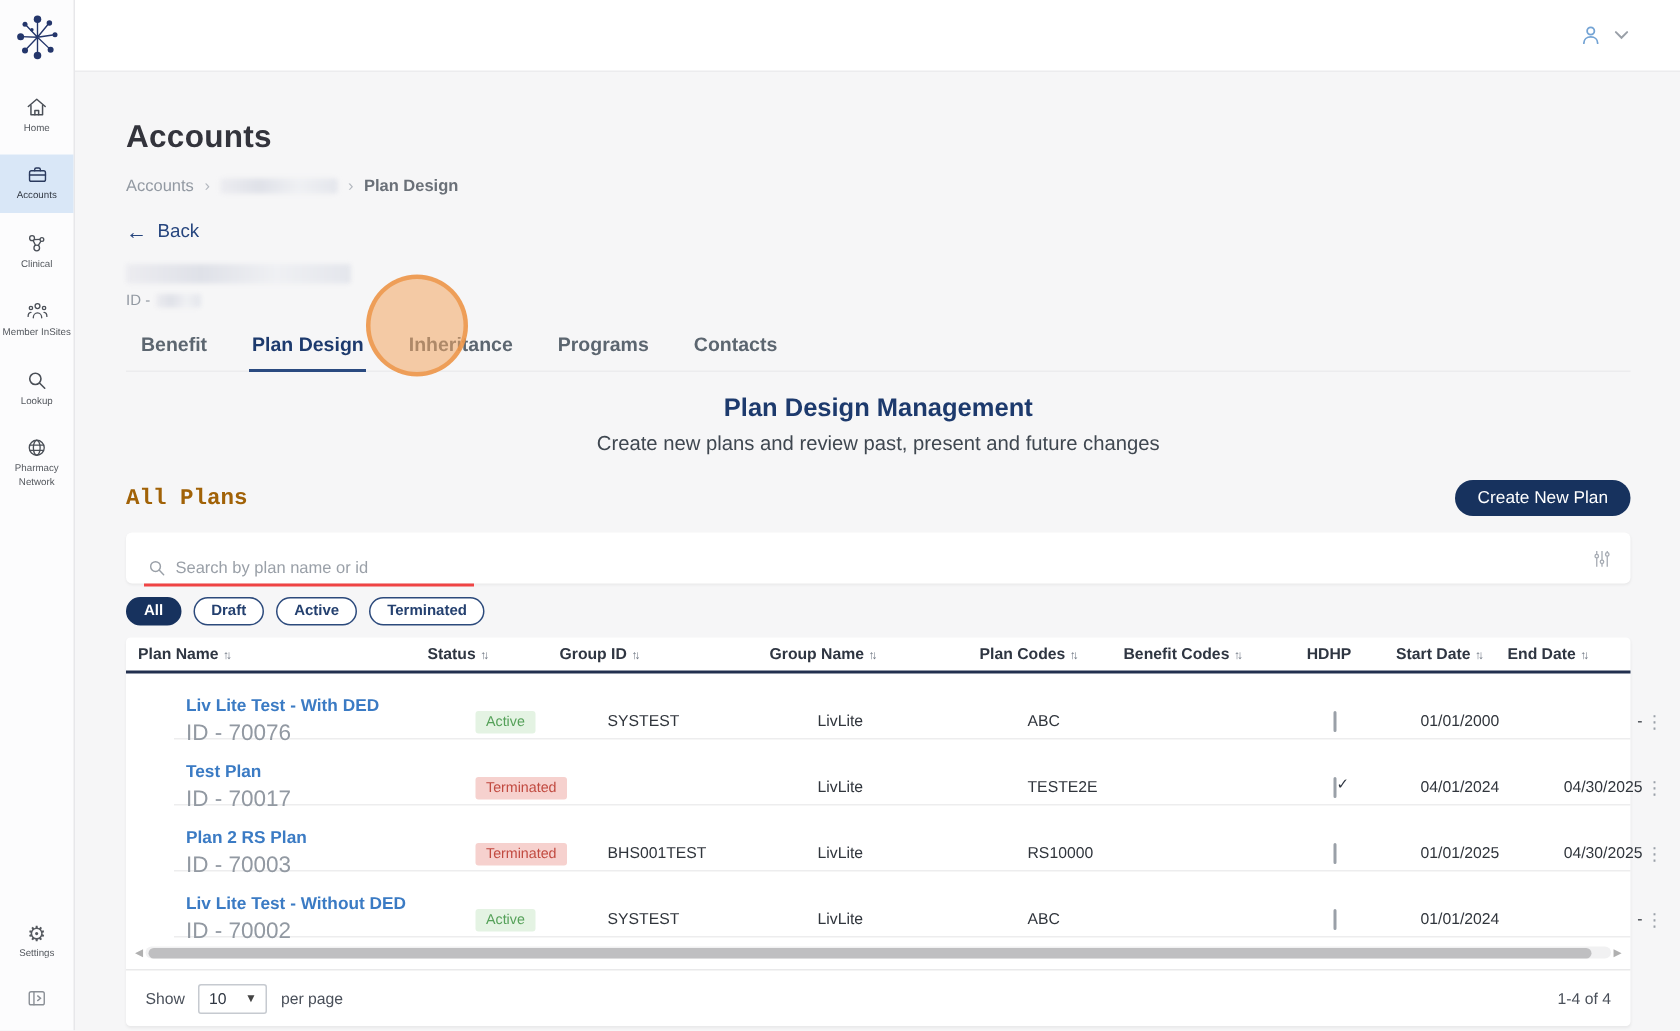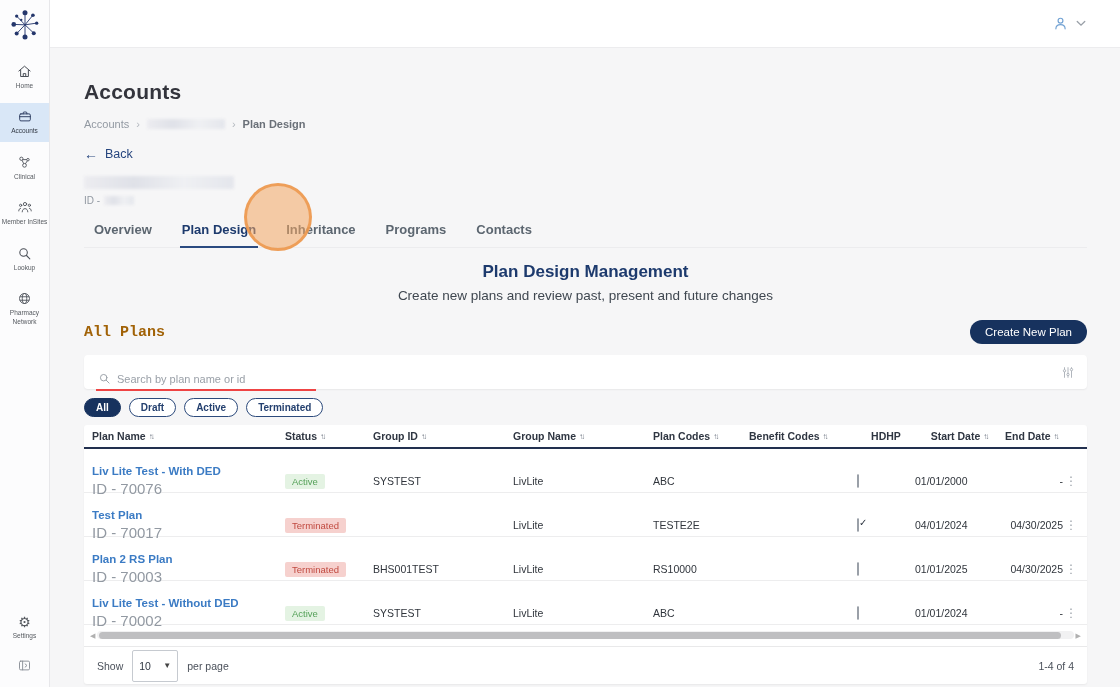--- a/index.html
+++ b/index.html
@@ -54,41 +54,41 @@
   .chip { font-size:10px; font-weight:600; padding:3px 11px; border-radius:10px; border:1px solid #2c4a7c; color:#24406f; background:#fff; cursor:pointer; }
   .chip.selected { background:#17325e; border-color:#17325e; color:#fff; }
 
   
   .table-card { margin-top:8px; background:#fff; border-radius:3px; box-shadow:0 1px 2px rgba(0,0,0,0.06); --cols:193px 88px 140px 140px 96px 108px 58px 90px 58px 16px; }
   .thead { display:grid; grid-template-columns:var(--cols); align-items:center; height:24px; padding:0 8px; border-bottom:2px solid #22304f; font-size:10.5px; font-weight:bold; color:#2f3642; }
   .th { display:flex; align-items:center; gap:3px; }
   .th.center { justify-content:center; }
   .th.right { justify-content:flex-start; }
   .sort { font-size:8px; color:#6e7682; letter-spacing:-2px; padding-right:2px; cursor:pointer; }
-  .trow { display:grid; grid-template-columns:var(--cols); align-items:center; height:44px; padding:16px 8px; border-bottom:1px solid #ededee; font-size:10.5px; color:#30353c; }
+  .trow { display:grid; grid-template-columns:var(--cols); align-items:center; height:44px; padding:16px 8px; border-bottom:1px solid #ededee; font-size:10.5px; color:#30353c;margin-left:32px; }
   .plan-cell { display:flex; flex-direction:column; gap:3px; }
   .plan-link { color:#3b7bc4; font-size:11.5px; font-weight:600; cursor:pointer; width:fit-content; }
   .plan-id { color:#9299a2; font-size:15px; }
   .badge { display:inline-block; width:fit-content; font-size:9.5px; padding:2px 7px; border-radius:2px; }
   .badge-active { background:#e4f3e3; color:#55a159; }
   .badge-terminated { background:#f6d1ce; color:#c14a40; }
   .cell-center { text-align:left; }
   .cell-right { text-align:right; }
   .checkbox { width:11px; height:11px; border:1px solid #9aa0a8; border-radius:2px; background:#fff; margin:0 auto; position:relative; cursor:pointer; }
   .checkbox.checked::after { content:"\2713"; position:absolute; top:-2px; left:1px; font-size:10px; color:#2f3642; }
   .kebab { color:#9aa0a8; font-size:12px; text-align:center; cursor:pointer; line-height:1; }
 
   .hscroll { display:flex; align-items:center; gap:2px; margin:5px 6px 0; height:10px; }
   .hs-arrow { color:#b0b0b0; font-size:7px; line-height:1; }
   .hs-track { flex:1; height:8px; background:#f1f1f2; border-radius:4px; position:relative; }
   .hs-thumb { position:absolute; left:2px; top:0.5px; height:7px; width:98.5%; background:#bfbfc1; border-radius:4px; cursor:pointer; }
 
   .pager { margin-top:6px; border-top:1px solid #e9e9ea; height:38px; display:flex; align-items:center; justify-content:space-between; padding:0 13px; font-size:10.5px; color:#4a505a; }
   .pager-left { display:flex; align-items:center; gap:9px;justify-content:center; }
-  .pager-select { border:1px solid #c6cad0; border-radius:2px; height:32px; width:46px; display:flex; align-items:center; justify-content:space-between; padding:0 6px; color:#2f3642; cursor:pointer; background:#fff; }
+  .pager-select { border:1px solid #c6cad0; border-radius:2px; height:20px; width:46px; display:flex; align-items:center; justify-content:space-between; padding:0 6px; color:#2f3642; cursor:pointer; background:#fff; }
   .pager-select .car { font-size:8px; color:#444; }
 
   
   .highlight-circle { position:absolute; left:244px; top:183px; width:68px; height:68px; border-radius:50%;
     background:rgba(242,166,98,0.55); border:3px solid rgba(236,150,74,0.85); z-index:20; pointer-events:none; }
 
   svg { display:block; }
   .gear-glyph { font-size:14px; color:#55595f; line-height:1; }
 </style>
 </head>
@@ -210,21 +210,21 @@
         <span>Back</span>
       </div>
 
       <div class="account-name redact"></div>
       <div class="id-line">
         <span>ID -</span>
         <span class="redact" style="width:30px;height:9px;"></span>
       </div>
 
       <div class="tabs">
-        <div class="tab">Overview</div>
+        <div class="tab">Benefit</div>
         <div class="tab active">Plan Design</div>
         <div class="tab">Inheritance</div>
         <div class="tab">Programs</div>
         <div class="tab">Contacts</div>
       </div>
 
       <div class="pdm-heading">Plan Design Management</div>
       <div class="pdm-sub">Create new plans and review past, present and future changes</div>
 
       <div class="section-row">

